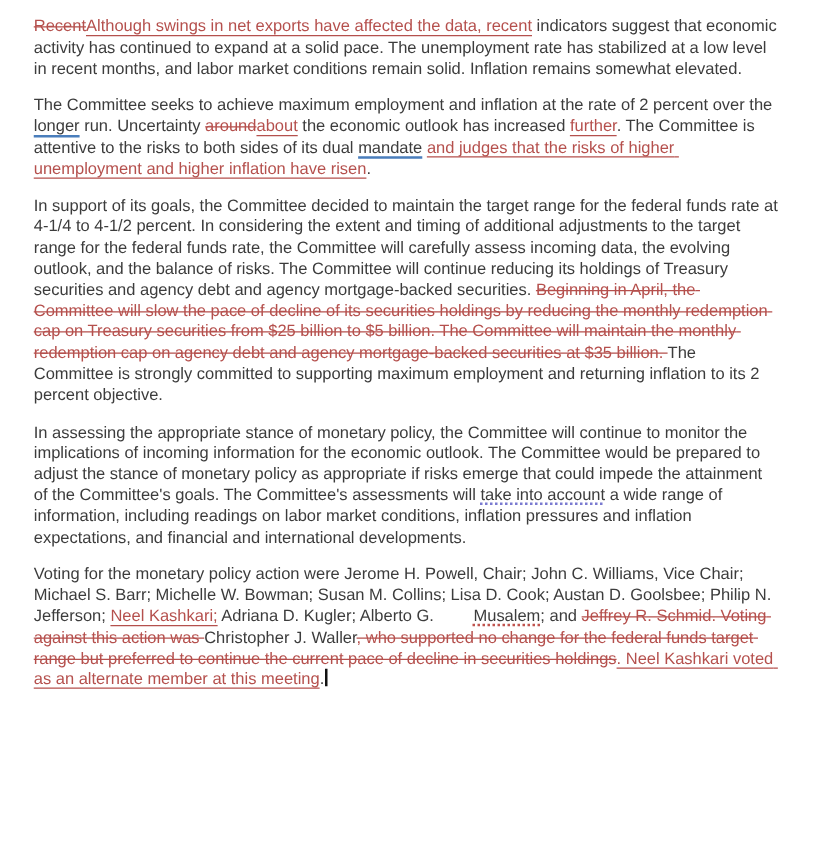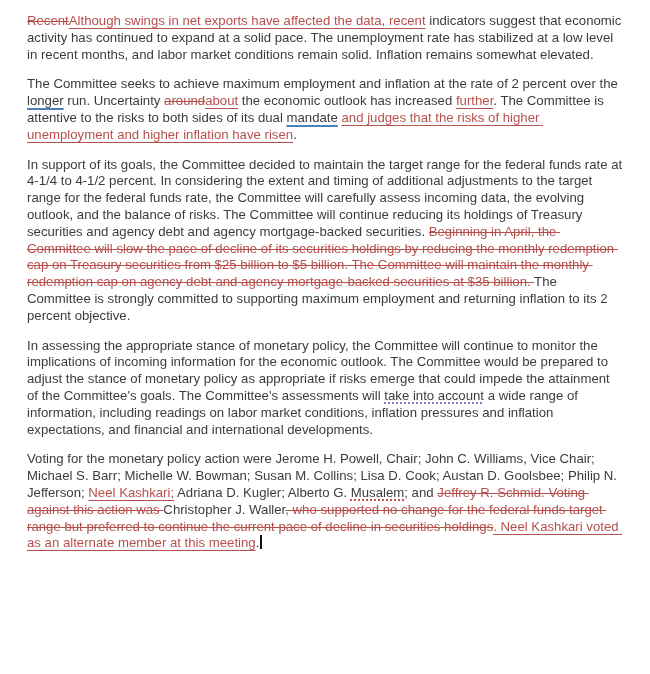--- a/index.html
+++ b/index.html
@@ -58,20 +58,21 @@
     text-decoration-skip-ink:none;
     text-underline-offset:2.5px;
   }
   .run-spell{
     color:var(--text);
     text-decoration:underline dotted;
     text-decoration-color:var(--spellred);
     text-decoration-thickness:1.6px;
     text-decoration-skip-ink:none;
     text-underline-offset:2.5px;
+    margin-left:28px;
   }
   .caret{
     display:inline-block;
     width:1.5px;height:14px;
     background:#121212;
     vertical-align:-2px;
     margin-left:1px;
   }
 </style>
 </head>

